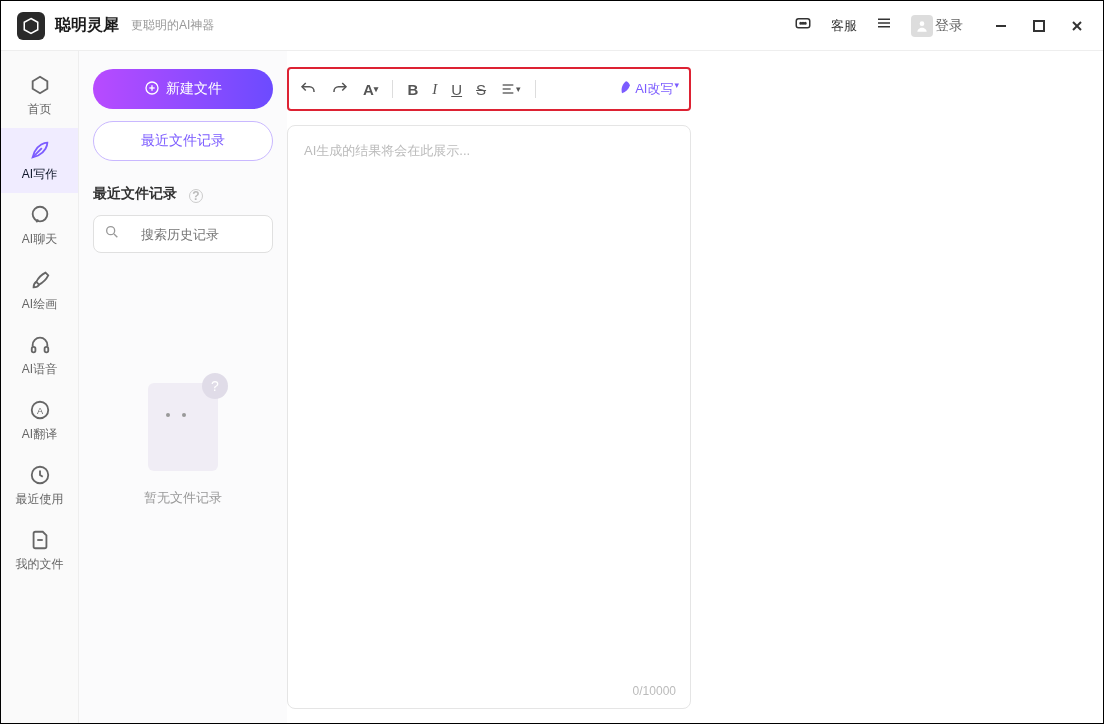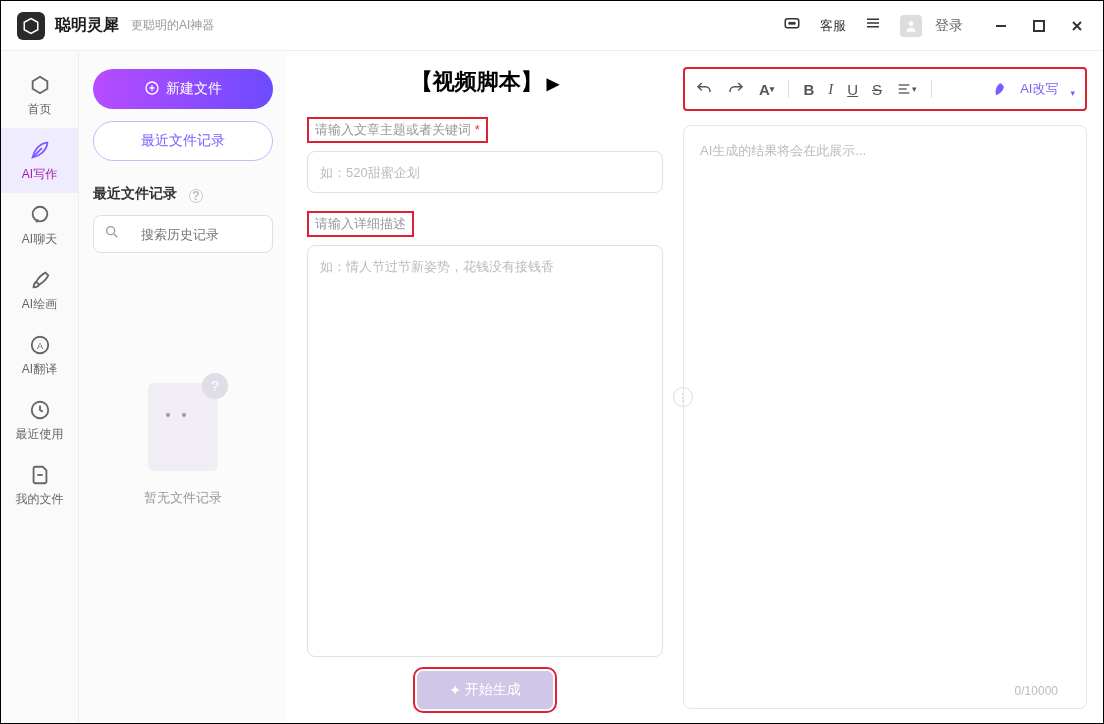--- a/index.html
+++ b/index.html
@@ -6,30 +6,30 @@
 body { width: 1104px; height: 724px; background: #fff; overflow: hidden; border: 1px solid #000; }
 
 .titlebar { height: 50px; display: flex; align-items: center; padding: 0 16px; border-bottom: 1px solid #eee; }
 .logo-hex { width: 28px; height: 28px; background: #2a2a2a; border-radius: 6px; display: flex; align-items: center; justify-content: center; margin-right: 10px; }
 .logo-hex svg { width: 18px; height: 18px; }
 .app-name { font-weight: 700; font-size: 16px; color: #1a1a1a; margin-right: 12px; }
 .app-tagline { font-size: 12px; color: #999; }
 .titlebar-spacer { flex: 1; }
 .support-btn { display: flex; align-items: center; gap: 19px; font-size: 13px; color: #333; padding: 4px 8px; cursor: pointer; }
 .menu-icon { padding: 6px 10px; cursor: pointer; font-size: 18px; }
-.login-btn { display: flex; align-items: center; gap: 13px; font-size: 14px; color: #666; padding: 4px 8px; cursor: pointer; }
+.login-btn { display: flex; align-items: center; gap: 2px; font-size: 14px; color: #666; padding: 4px 8px; cursor: pointer; }
 .avatar-box { width: 22px; height: 22px; background: #ddd; border-radius: 4px; display: flex; align-items: center; justify-content: center; }
 .win-controls { display: flex; gap: 18px; margin-left: 20px; }
 .win-ctrl { width: 20px; height: 20px; display: flex; align-items: center; justify-content: center; cursor: pointer; font-size: 16px; }
 
 .body-area { display: flex; height: calc(100% - 50px); }
 
 .sidebar { width: 78px; background: #fafafa; border-right: 1px solid #eee; display: flex; flex-direction: column; padding-top: 12px; }
 .nav-item { display: flex; flex-direction: column; align-items: center; padding: 10px 0; cursor: pointer; color: #666; font-size: 12px; }
-.nav-item.active { color: #a21caf; background: #f0ecff; }
+.nav-item.active { color: #0f172a; background: #f0ecff; }
 .nav-icon { width: 24px; height: 24px; margin-bottom: 4px; display: flex; align-items: center; justify-content: center; }
 
 .file-panel { width: 208px; padding: 18px 14px; background: #fbfbfc; }
 .new-file-btn { width: 100%; height: 40px; background: linear-gradient(90deg, #b84bff, #6c4bff); color: #fff; border: none; border-radius: 20px; font-size: 14px; font-weight: 500; cursor: pointer; display: flex; align-items: center; justify-content: center; gap: 6px; }
 .template-btn { width: 100%; height: 40px; margin-top: 12px; background: #fff; color: #7c5cff; border: 1px solid #c9b8ff; border-radius: 20px; font-size: 14px; cursor: pointer; }
 .recent-label { margin-top: 24px; font-size: 14px; font-weight: 600; color: #333; display: flex; align-items: flex-end; gap: 12px; }
 .search-box { margin-top: 12px; height: 38px; border: 1px solid #e0e0e0; border-radius: 8px; display: flex; align-items: center; padding: 0 10px; background: #fff; gap: 21px; }
 .search-box input { border: none; outline: none; flex: 1; font-size: 13px; color: #666; background: transparent; }
 .empty-state { margin-top: 120px; text-align: center; }
 .empty-icon { width: 90px; height: 100px; margin: 0 auto 16px; position: relative; }
@@ -51,24 +51,24 @@
 .textarea-box::placeholder { color: #bbb; }
 .generate-btn { margin: 14px auto 0; width: 136px; height: 38px; background: #d0c7e8; color: #fff; border: none; border-radius: 6px; font-size: 14px; cursor: pointer; outline: 2px solid #d23; outline-offset: 2px; display: flex; align-items: center; justify-content: center; gap: 4px; }
 
 .divider-handle { position: absolute; right: -10px; top: 50%; width: 20px; height: 20px; background: #fff; border: 1px solid #ddd; border-radius: 50%; display: flex; align-items: center; justify-content: center; color: #999; font-size: 10px; cursor: pointer; }
 
 .result-panel { width: 420px; padding: 16px 16px 14px 0; display: flex; flex-direction: column; }
 .toolbar { height: 44px; border: 2px solid #d23; border-radius: 4px; display: flex; align-items: center; padding: 0 10px; gap: 14px; margin-bottom: 14px; }
 .tb-btn { cursor: pointer; color: #555; font-size: 15px; display: flex; align-items: center; }
 .tb-sep { width: 1px; height: 18px; background: #ddd; }
 .tb-spacer { flex: 1; }
-.ai-rewrite { display: flex; align-items: flex-end; gap: 12px; font-size: 13px; color: #7c5cff; cursor: pointer; }
+.ai-rewrite { display: flex; align-items: flex-start; gap: 1px; font-size: 13px; color: #7c5cff; cursor: pointer; }
 .ai-leaf { width: 16px; height: 16px; color: #7c5cff; }
 .result-area { flex: 1; border: 1px solid #e5e5e5; border-radius: 8px; padding: 16px; font-size: 13px; color: #bbb; position: relative; }
-.counter { position: absolute; bottom: 10px; right: 28px; font-size: 12px; color: #bbb; }
+.counter { position: absolute; bottom: 10px; right: 14px; font-size: 12px; color: #bbb; }
 </style>
 </head>
 <body>
 
 <div class="titlebar">
   <div class="logo-hex">
     <svg viewBox="0 0 24 24" fill="none" stroke="#fff" stroke-width="2">
         <polygon points="12,2 21,7 21,17 12,22 3,17 3,7"></polygon>
       </svg>
   </div>
@@ -150,20 +150,30 @@
       <span>AI聊天</span>
     </div>
     <div class="nav-item">
       <div class="nav-icon">
           <svg width="22" height="22" viewBox="0 0 24 24" fill="none" stroke="#666" stroke-width="2">
             <path d="M18 4c-4 2-8 6-10 10l3 3c4-2 8-6 10-10z"></path>
             <path d="M8 14c-2 1-3 3-3 6 3 0 5-1 6-3"></path>
           </svg>
         </div>
       <span>AI绘画</span>
+    </div>
+    <div class="nav-item">
+      <div class="nav-icon">
+          <svg width="22" height="22" viewBox="0 0 24 24" fill="none" stroke="#666" stroke-width="2">
+            <path d="M4 14v-2a8 8 0 0116 0v2"></path>
+            <rect x="3" y="14" width="4" height="6" rx="2"></rect>
+            <rect x="17" y="14" width="4" height="6" rx="2"></rect>
+          </svg>
+        </div>
+      <span>AI语音</span>
     </div>
     <div class="nav-item">
       <div class="nav-icon">
           <svg width="22" height="22" viewBox="0 0 24 24" fill="none" stroke="#666" stroke-width="2">
             <circle cx="12" cy="12" r="9"></circle>
             <text x="12" y="16" font-size="10" text-anchor="middle" fill="#666" stroke="none">A</text>
           </svg>
         </div>
       <span>AI翻译</span>
     </div>
@@ -215,38 +225,20 @@
               <div class="eye"></div>
               <div class="eye"></div>
             </div>
           </div>
         <div class="empty-q">?</div>
       </div>
       <div class="empty-text">暂无文件记录</div>
     </div>
   </div>
 
-  <div class="form-panel">
-    <div class="form-title">
-      <span>【视频脚本】</span><span class="arrow">▶</span>
-    </div>
-    <div>
-      <span class="field-label hl"><span>请输入文章主题或者关键词</span> <span class="req-star">*</span></span>
-    </div>
-    <input class="input-box" type="text" placeholder="如：520甜蜜企划" style="">
-    <div>
-      <span class="field-label hl">请输入详细描述</span>
-    </div>
-    <textarea class="textarea-box" placeholder="如：情人节过节新姿势，花钱没有接钱香" style=""></textarea>
-    <button class="generate-btn">
-      <span>✦</span>
-      <span>开始生成</span>
-    </button>
-    <div class="divider-handle">⋮</div>
-  </div>
 
   <div class="result-panel">
     <div class="toolbar">
       <span class="tb-btn">
           <svg width="18" height="18" viewBox="0 0 24 24" fill="none" stroke="#555" stroke-width="2">
             <path d="M9 14l-5-5 5-5"></path>
             <path d="M4 9h10a6 6 0 016 6v1"></path>
           </svg>
         </span>
       <span class="tb-btn">

